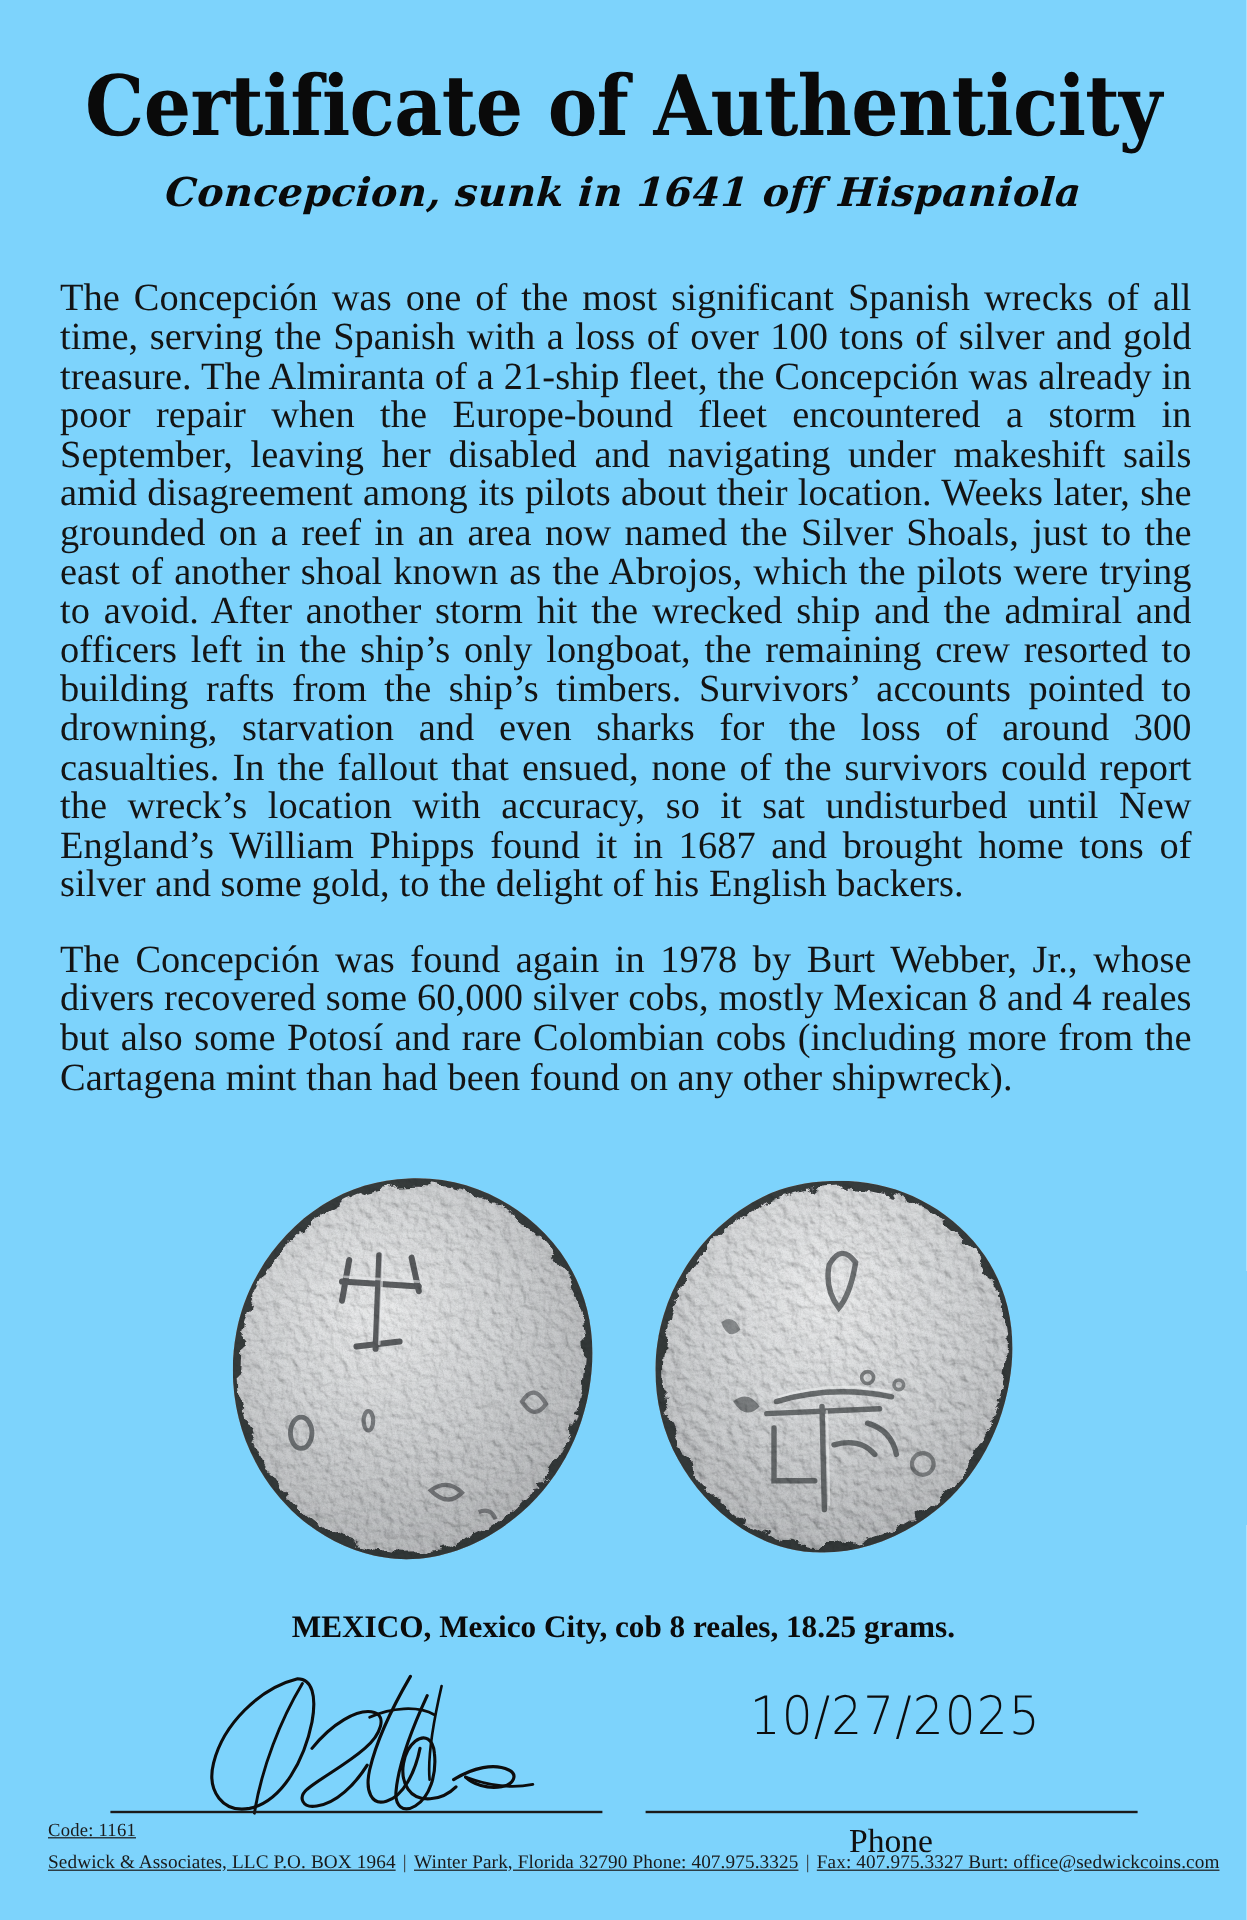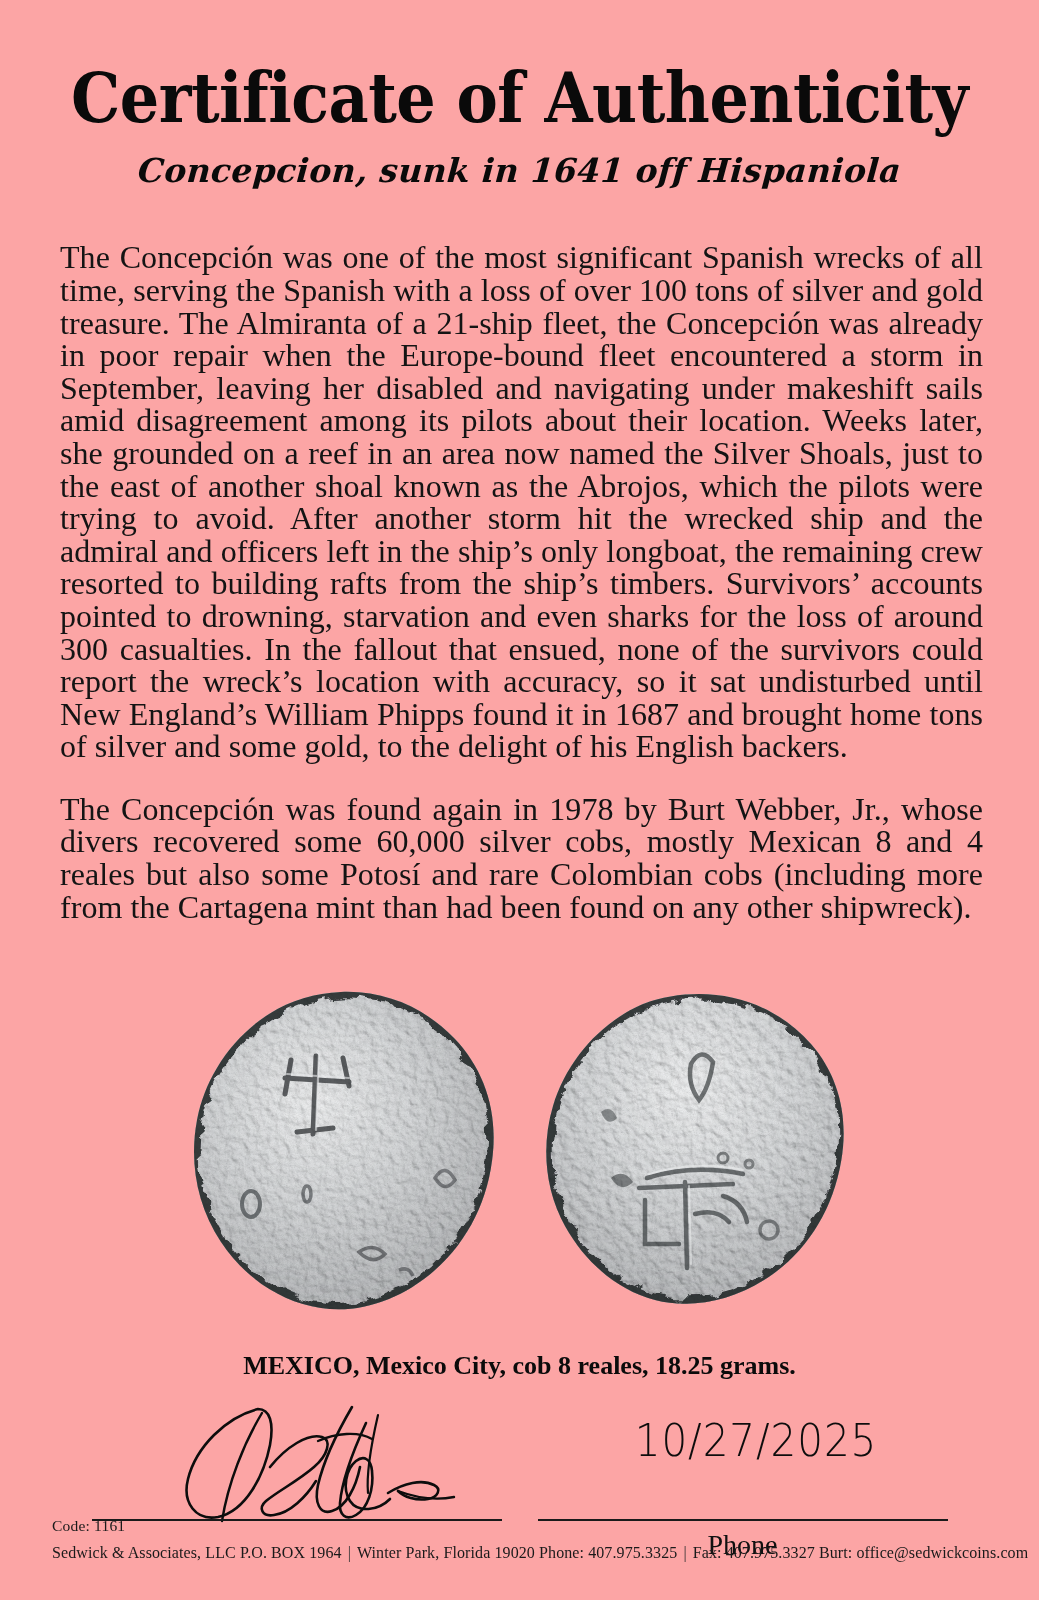--- a/index.html
+++ b/index.html
@@ -12,22 +12,22 @@
     height: 1600px;
     position: relative;
     font-family: "Liberation Serif", "DejaVu Serif", serif;
     color: #111111;
     overflow: hidden;
   }
 
   .page {
     position: absolute;
     inset: 0;
-    background: #fca5a5;
-    padding: 16px;
+    background: #7dd3fc;
+    padding: 6px;
   }
 
   
   .header {
     text-align: center;
     padding-top: 46px;
   }
   .cert-title {
     font-family: "DejaVu Serif", "Liberation Serif", serif;
     font-size: 62px;
@@ -153,25 +153,26 @@
   .sig-role {
     font-size: 20.5px;
     margin-top: 3px;
     color: #111111;
     font-family: "Liberation Serif", "DejaVu Serif", serif;
   }
 
   
   .footer {
     position: absolute;
-    left: 52px;
+    left: 40px;
     right: 40px;
     bottom: 38px;
     font-family: "Liberation Serif", "DejaVu Serif", serif;
     color: #1a1a1a;
+    text-decoration: underline;
   }
   .footer-code {
     font-size: 15.5px;
     margin-bottom: 9px;
     letter-spacing: 0.2px;
   }
   .footer-contact {
     font-size: 16px;
     letter-spacing: 0.1px;
     white-space: nowrap;
@@ -359,16 +360,16 @@
       </div>
       <div class="sig-col">
         <div class="rule"></div>
         <div class="sig-name">Phone</div>
       </div>
     </div>
   </div>
 
   <div class="footer">
     <div class="footer-code">Code: 1161</div>
-    <div class="footer-contact"><span>Sedwick &amp; Associates, LLC P.O. BOX 1964</span><span class="footer-sep">|</span><span>Winter Park, Florida 19020 Phone: 407.975.3325</span><span class="footer-sep">|</span><span>Fax: 407.975.3327 Burt: office@sedwickcoins.com</span></div>
+    <div class="footer-contact"><span>Sedwick &amp; Associates, LLC P.O. BOX 1964</span><span class="footer-sep">|</span><span>Winter Park, Florida 32790 Phone: 407.975.3325</span><span class="footer-sep">|</span><span>Fax: 407.975.3327 Burt: office@sedwickcoins.com</span></div>
   </div>
 
 </div>
 
 </body></html>

